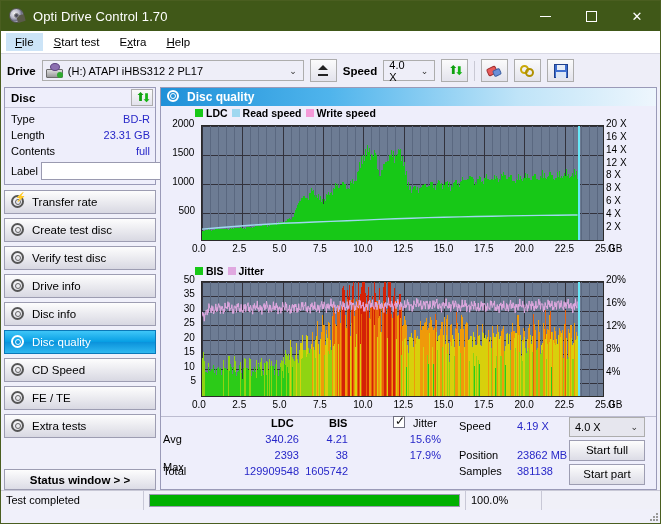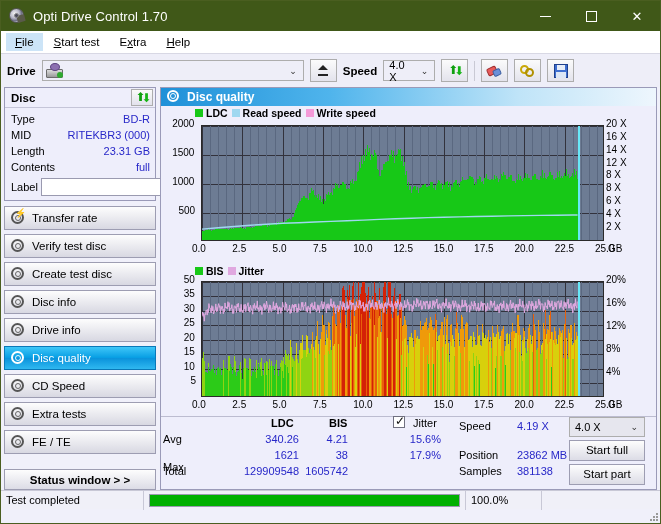--- a/index.html
+++ b/index.html
@@ -187,20 +187,21 @@
   </div>
 
   <div class="toolbar">
     <span class="lbl-bold">Drive</span>
     <div class="combo drive-combo">
       <span class="drv-ico">
         <span class="body"></span>
           <span class="top"></span>
           <span class="grn"></span>
       </span>
+      <span>(H:)  ATAPI iHBS312  2 PL17</span>
       <span class="caret">⌄</span>
     </div>
     <div class="btn-ico">
       <span class="eject">
           <span class="tri"></span>
           <span class="bar"></span>
         </span>
     </div>
     <span class="lbl-bold">Speed</span>
     <div class="combo speed-combo">
@@ -247,24 +248,20 @@
                 <span class="a2">⬇</span>
               </span>
           </span>
         </div>
         <div class="disc-rows">
           <div class="drow">
             <span class="k">Type</span>
             <span class="v">BD-R</span>
           </div>
           <div class="drow">
-            <span class="k">MID</span>
-            <span class="v">RITEKBR3 (000)</span>
-          </div>
-          <div class="drow">
             <span class="k">Length</span>
             <span class="v">23.31 GB</span>
           </div>
           <div class="drow">
             <span class="k">Contents</span>
             <span class="v">full</span>
           </div>
           <div class="label-row">
             <span class="k">Label</span>
             <input class="label-inp" type="text" value="" style="">
@@ -282,70 +279,70 @@
               <span class="ring2"></span>
               <span class="spark">⚡</span>
             </span>
           <span>Transfer rate</span>
         </div>
         <div class="navbtn">
           <span class="nav-ico">
               <span class="ring"></span>
               <span class="ring2"></span>
             </span>
+          <span>Create test disc</span>
+        </div>
+        <div class="navbtn">
+          <span class="nav-ico">
+              <span class="ring"></span>
+              <span class="ring2"></span>
+            </span>
           <span>Verify test disc</span>
         </div>
         <div class="navbtn">
           <span class="nav-ico">
               <span class="ring"></span>
               <span class="ring2"></span>
             </span>
-          <span>Create test disc</span>
+          <span>Drive info</span>
         </div>
         <div class="navbtn">
           <span class="nav-ico">
               <span class="ring"></span>
               <span class="ring2"></span>
             </span>
           <span>Disc info</span>
-        </div>
-        <div class="navbtn">
-          <span class="nav-ico">
-              <span class="ring"></span>
-              <span class="ring2"></span>
-            </span>
-          <span>Drive info</span>
         </div>
         <div class="navbtn sel">
           <span class="nav-ico">
               <span class="ring"></span>
               <span class="ring2"></span>
             </span>
           <span>Disc quality</span>
         </div>
         <div class="navbtn">
           <span class="nav-ico">
               <span class="ring"></span>
               <span class="ring2"></span>
             </span>
           <span>CD Speed</span>
         </div>
         <div class="navbtn">
           <span class="nav-ico">
               <span class="ring"></span>
               <span class="ring2"></span>
             </span>
-          <span>Extra tests</span>
+          <span>FE / TE</span>
         </div>
         <div class="navbtn">
           <span class="nav-ico">
               <span class="ring"></span>
               <span class="ring2"></span>
             </span>
-          <span>FE / TE</span>
+          <span>Extra tests</span>
         </div>
       </div>
 
       <div class="statuswin">Status window &gt; &gt;</div>
     </div>
 
     <div class="content">
       <div class="dq-head">
         <span class="h-ico">
             <span class="ring"></span>
@@ -1776,21 +1773,21 @@
         <div class="cell" style="left:168px; top:0px; font-weight:bold;">BIS</div>
         <div class="cell" style="left:232px; top:-1px;"><span class="chk"></span></div>
         <div class="cell" style="left:252px; top:0px;">Jitter</div>
 
         <div class="cell" style="left:2px; top:16px;">Avg</div>
         <div class="cell num" style="left:80px; top:16px; width:58px; text-align:right;">340.26</div>
         <div class="cell num" style="left:142px; top:16px; width:45px; text-align:right;">4.21</div>
         <div class="cell num" style="left:232px; top:16px; width:48px; text-align:right;">15.6%</div>
 
         <div class="cell" style="left:2px; top:44px;">Max</div>
-        <div class="cell num" style="left:80px; top:32px; width:58px; text-align:right;">1621</div>
+        <div class="cell num" style="left:80px; top:32px; width:58px; text-align:right;">2393</div>
         <div class="cell num" style="left:142px; top:32px; width:45px; text-align:right;">38</div>
         <div class="cell num" style="left:232px; top:32px; width:48px; text-align:right;">17.9%</div>
 
         <div class="cell" style="left:2px; top:48px;">Total</div>
         <div class="cell num" style="left:56px; top:48px; width:82px; text-align:right;">129909548</div>
         <div class="cell num" style="left:140px; top:48px; width:47px; text-align:right;">1605742</div>
 
         <div class="cell" style="left:298px; top:3px;">Speed</div>
         <div class="cell num" style="left:356px; top:3px;">4.19 X</div>
         <div class="cell" style="left:298px; top:32px;">Position</div>

